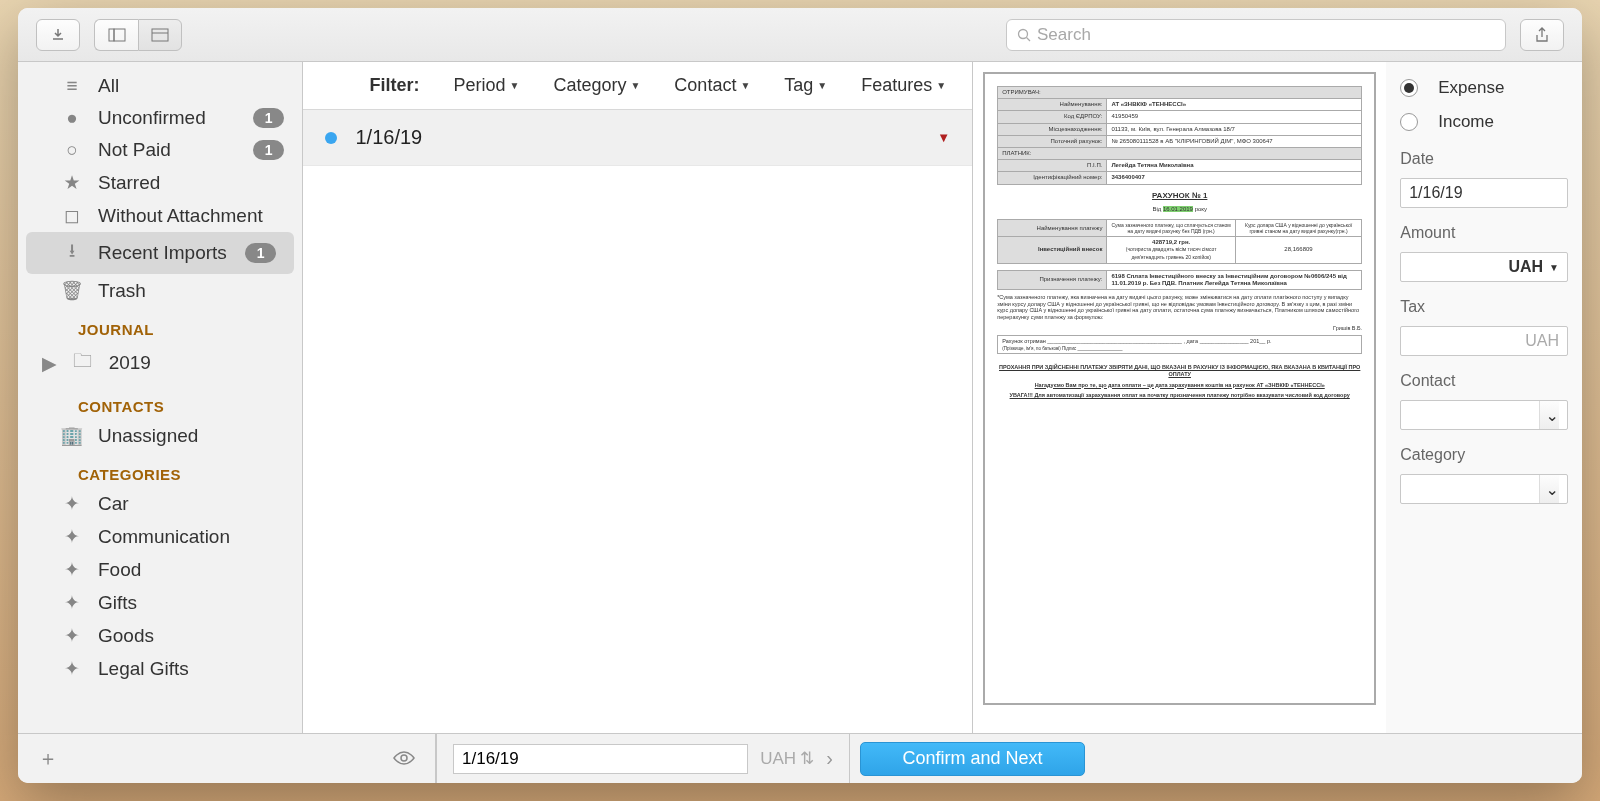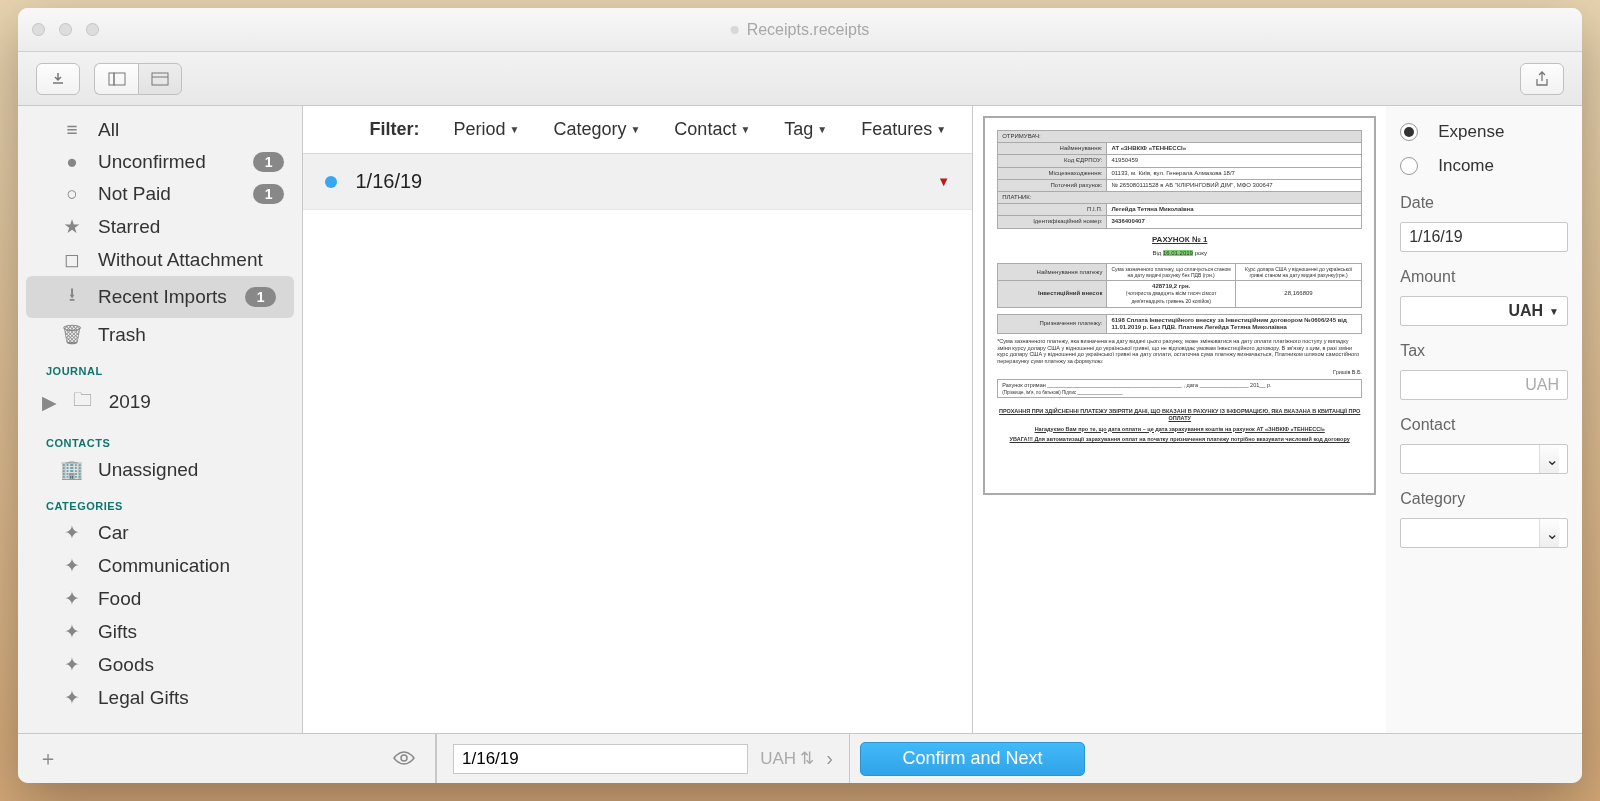--- a/index.html
+++ b/index.html
@@ -18,33 +18,33 @@
 .spacer { flex: 1; }
 .search { width: 500px; height: 32px; background: #fff; border: 1px solid #c8c8c8; border-radius: 6px; display: flex; align-items: center; padding: 0 10px; color: #a8a8a8; font-size: 17px; }
 .export-btn { height: 32px; width: 44px; background: linear-gradient(180deg, #fdfdfd, #f2f2f2); border: 1px solid #c0c0c0; border-radius: 6px; display: flex; align-items: center; justify-content: center; color: #666; }
 .body { flex: 1; display: flex; overflow: hidden; }
 .sidebar { width: 418px; background: #f2f2f2; border-right: 1px solid #c8c8c8; display: flex; flex-direction: column; overflow-y: auto; }
 .sb-item { display: flex; align-items: center; padding: 5px 18px 5px 44px; font-size: 19px; color: #333; gap: 16px; position: relative; }
 .sb-item.selected { background: #d8d8d8; border-radius: 6px; margin: 0 8px; padding-left: 36px; }
 .sb-ico { width: 20px; display: inline-flex; justify-content: center; color: #868686; }
 .sb-item .label { flex: 1; }
 .badge { background: #888; color: #fff; font-size: 14px; padding: 2px 12px; border-radius: 12px; font-weight: 600; }
-.sb-header { padding: 14px 18px 4px 28px; font-size: 11px; color: #0f766e; font-weight: 600; letter-spacing: 0.5px; }
+.sb-header { padding: 14px 18px 4px 60px; font-size: 15px; color: #a16207; font-weight: 600; letter-spacing: 0.5px; }
 .middle { flex: 1; display: flex; flex-direction: column; background: #fff; border-right: 1px solid #c8c8c8; }
 .filterbar { height: 48px; border-bottom: 1px solid #d8d8d8; display: flex; align-items: center; padding: 0 26px; gap: 34px; font-size: 18px; color: #333; }
 .filterbar .lbl { font-weight: 600; padding-left: 40px; }
 .filter-item { display: flex; align-items: center; gap: 4px; }
 .filter-item .tri { font-size: 10px; color: #444; }
 .list { flex: 1; }
 .list-row { display: flex; align-items: center; padding: 16px 22px; border-bottom: 1px solid #e8e8e8; gap: 18px; background: #f0f0f0; }
 .blue-dot { width: 12px; height: 12px; background: #3aa6f0; border-radius: 50%; }
 .list-row .date { flex: 1; font-size: 20px; color: #222; }
 .red-tri { color: #b02020; font-size: 13px; }
 .preview { width: 413px; background: #fff; display: flex; align-items: flex-start; justify-content: center; padding: 10px; }
-.doc { width: 395px; height: 379px; border: 2px solid #aaa; background: #fff; font-size: 6px; padding: 12px; color: #333; line-height: 1.2; }
+.doc { width: 395px; height: 633px; border: 2px solid #aaa; background: #fff; font-size: 6px; padding: 12px; color: #333; line-height: 1.2; }
 .doc table { width: 100%; border-collapse: collapse; }
 .doc td { border: 1px solid #aaa; padding: 2px 4px; }
 .doc .grey { background: #ddd; text-align: right; width: 30%; font-size: 6px; }
 .doc .hdr { text-align: center; font-weight: bold; padding: 6px 0; font-size: 8px; }
 .doc .hl { background: #7fd070; }
 .doc p { font-size: 5.5px; margin: 4px 0; }
 .doc .center { text-align: center; }
 .doc .uline { text-decoration: underline; font-weight: bold; }
 .details { width: 274px; background: #f9f9f9; padding: 14px; display: flex; flex-direction: column; gap: 10px; font-size: 17px; color: #333; }
 .radio-row { display: flex; align-items: center; gap: 20px; padding: 2px 0; }
@@ -69,31 +69,20 @@
 .foot-preview .cur { color: #aaa; font-size: 17px; display: flex; align-items: center; gap: 4px; }
 .foot-preview .chev { color: #999; font-size: 20px; }
 .foot-right { width: 246px; border-left: 1px solid #c8c8c8; display: flex; align-items: center; justify-content: center; padding: 0 10px; }
 .confirm-btn { width: 100%; height: 34px; background: linear-gradient(180deg, #42b9f8, #2fa4e8); color: #fff; border-radius: 5px; display: flex; align-items: center; justify-content: center; font-size: 18px; font-weight: 500; border: 1px solid #2a94d4; }
 </style>
 </head>
 <body>
 
 <div class="window">
 
-  <div class="titlebar">
-    <div class="traffic">
-      <span></span>
-      <span></span>
-      <span></span>
-    </div>
-    <div class="title-center">
-      <span class="title-dot"></span>
-      <span>Receipts.receipts</span>
-    </div>
-  </div>
 
   <div class="toolbar">
     <div class="tb-btn">
       <svg width="16" height="16" viewBox="0 0 16 16">
           <path d="M8 2v7M5 6l3 3 3-3M3 12h10" stroke="#777" stroke-width="1.5" fill="none"></path>
         </svg>
     </div>
     <div class="tb-seg">
       <div class="tb-btn">
         <svg width="18" height="14" viewBox="0 0 18 14">
@@ -102,20 +91,27 @@
           </svg>
       </div>
       <div class="tb-btn">
         <svg width="18" height="14" viewBox="0 0 18 14">
             <rect x="1" y="1" width="16" height="12" stroke="#777" fill="none"></rect>
             <line x1="1" y1="5" x2="17" y2="5" stroke="#777"></line>
           </svg>
       </div>
     </div>
     <div class="spacer"></div>
+    <div class="search">
+      <svg width="14" height="14" viewBox="0 0 14 14" style="margin-right:6px">
+          <circle cx="6" cy="6" r="4.5" stroke="#aaa" fill="none" stroke-width="1.3"></circle>
+          <line x1="9.5" y1="9.5" x2="13" y2="13" stroke="#aaa" stroke-width="1.3"></line>
+        </svg>
+      <span>Search</span>
+    </div>
     <div class="export-btn">
       <svg width="14" height="16" viewBox="0 0 14 16">
           <path d="M7 10V1M4 4l3-3 3 3M2 8v6h10V8" stroke="#777" stroke-width="1.3" fill="none"></path>
         </svg>
     </div>
   </div>
 
   <div class="body">
 
     <div class="sidebar">

